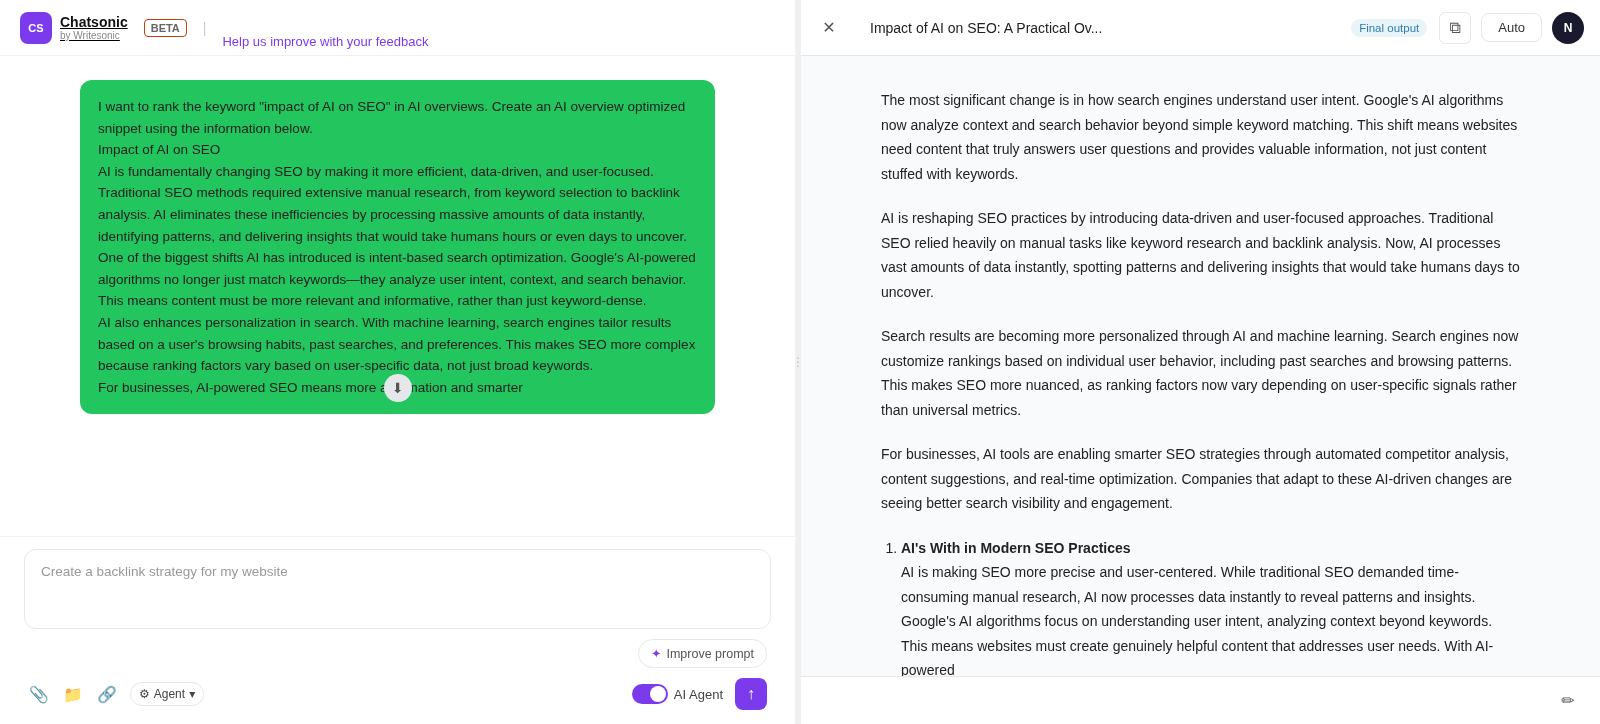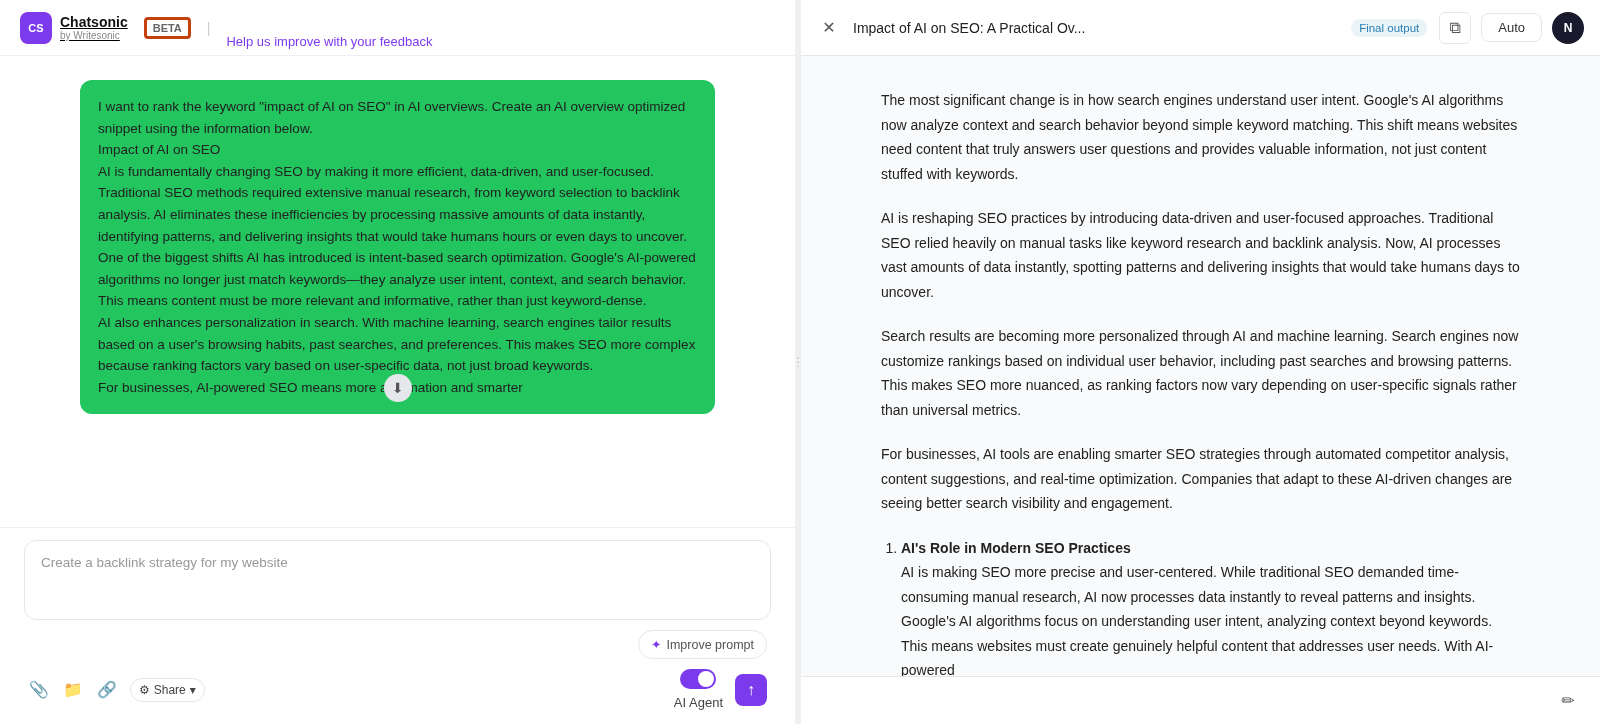--- a/index.html
+++ b/index.html
@@ -58,21 +58,21 @@
     .logo-sub {
       font-size: 10px;
       color: #888;
     }
 
     .beta-badge {
       font-size: 11px;
       font-weight: 600;
       color: #666;
       padding: 2px 6px;
-      border: 3px solid #c2410c;
+      border: 1px solid #c2410c;
       border-radius: 4px;
     }
 
     .separator {
       color: #ccc;
       font-size: 14px;
     }
 
     .feedback-link {
       font-size: 13px;
@@ -179,21 +179,20 @@
       align-items: center;
       gap: 12px;
     }
 
     .ai-agent-toggle {
       display: flex;
       align-items: center;
       gap: 6px;
       font-size: 13px;
       color: #444;
-      flex-direction: column;
     }
 
     .toggle-switch {
       width: 36px;
       height: 20px;
       background: #7c3aed;
       border-radius: 10px;
       position: relative;
       cursor: pointer;
     }
@@ -284,20 +283,21 @@
     }
 
     .doc-title {
       font-size: 14px;
       font-weight: 500;
       color: #222;
       flex: 1;
       overflow: hidden;
       text-overflow: ellipsis;
       white-space: nowrap;
+      margin-left: 17px;
     }
 
     .final-output-badge {
       background: #e8f4f8;
       color: #2d7fb5;
       font-size: 11.5px;
       padding: 3px 8px;
       border-radius: 12px;
       white-space: nowrap;
     }
@@ -442,21 +442,21 @@
         <span>Improve prompt</span>
       </button>
     </div>
     <div class="input-actions">
       <div class="left-actions">
         <div class="action-icon">📎</div>
         <div class="action-icon">📁</div>
         <div class="action-icon">🔗</div>
         <div class="auto-btn">
           <span>⚙</span>
-          <span>Share</span>
+          <span>Agent</span>
           <span>▾</span>
         </div>
       </div>
       <div class="right-actions">
         <div class="ai-agent-toggle">
           <div class="toggle-switch"></div>
           <span>AI Agent</span>
         </div>
         <div class="send-btn">
           <span>↑</span>
@@ -487,21 +487,21 @@
     </div>
   </div>
 
   <div class="right-content">
     <p>The most significant change is in how search engines understand user intent. Google's AI algorithms now analyze context and search behavior beyond simple keyword matching. This shift means websites need content that truly answers user questions and provides valuable information, not just content stuffed with keywords.</p>
     <p>AI is reshaping SEO practices by introducing data-driven and user-focused approaches. Traditional SEO relied heavily on manual tasks like keyword research and backlink analysis. Now, AI processes vast amounts of data instantly, spotting patterns and delivering insights that would take humans days to uncover.</p>
     <p>Search results are becoming more personalized through AI and machine learning. Search engines now customize rankings based on individual user behavior, including past searches and browsing patterns. This makes SEO more nuanced, as ranking factors now vary depending on user-specific signals rather than universal metrics.</p>
     <p>For businesses, AI tools are enabling smarter SEO strategies through automated competitor analysis, content suggestions, and real-time optimization. Companies that adapt to these AI-driven changes are seeing better search visibility and engagement.</p>
     <ol class="variations-list">
       <li>
-        <strong>AI's Role in Modern SEO Practices</strong><br>
+        <strong>AI's With in Modern SEO Practices</strong><br>
         <span>AI is making SEO more precise and user-centered. While traditional SEO demanded time-consuming manual research, AI now processes data instantly to reveal patterns and insights. Google's AI algorithms focus on understanding user intent, analyzing context beyond keywords. This means websites must create genuinely helpful content that addresses user needs. With AI-powered</span>
       </li>
     </ol>
   </div>
 
   <div class="right-footer">
     <div class="edit-icon-btn">
       <span>✏</span>
     </div>
   </div>

